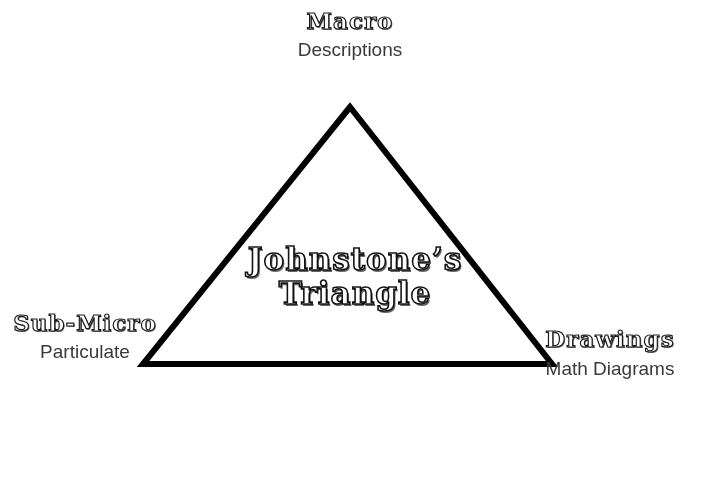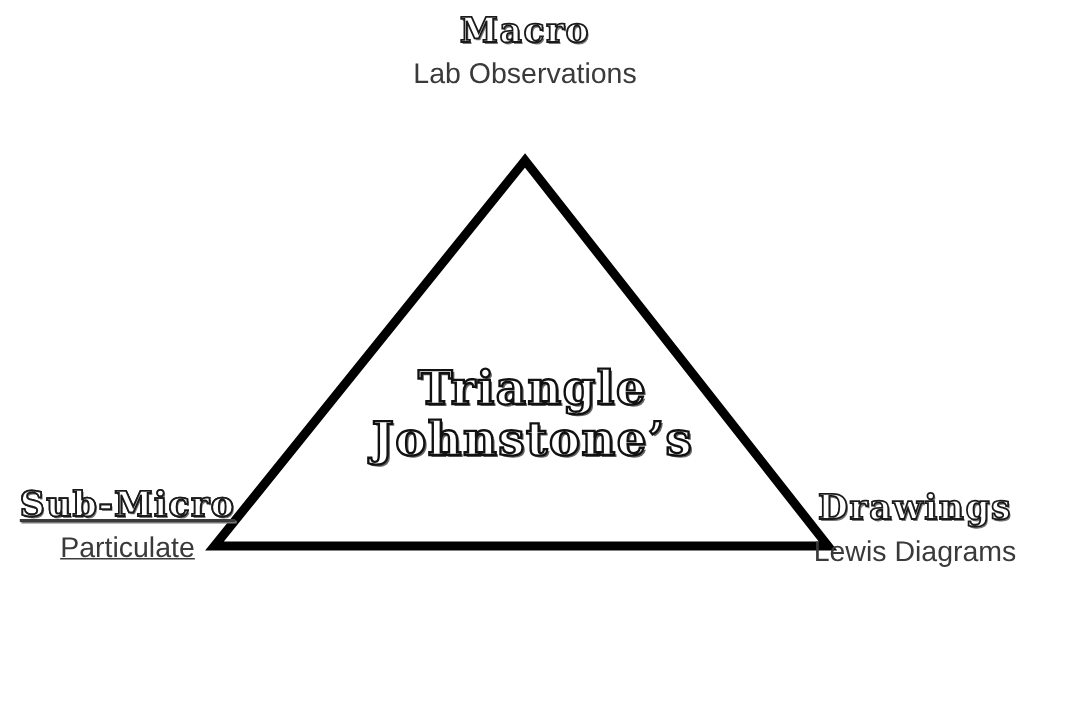--- a/index.html
+++ b/index.html
@@ -33,21 +33,21 @@
     font-family: "DejaVu Serif", serif;
     font-weight: bold;
     font-size: 23px;
     line-height: 30px;
     letter-spacing: 1px;
     color: #ffffff;
     -webkit-text-stroke: 1.2px #1a1a1a;
     text-shadow: 1px 1px 0 #777777;
   }
   .block-top    { left: 230px; top: 6px;   width: 240px; }
-  .block-left   { left: 0px;   top: 322px; width: 170px; text-decoration: underline; }
+  .block-left   { left: 0px;   top: 308px; width: 170px; }
   .block-right  { left: 505px; top: 324px; width: 210px; }
   .block-right .item { line-height: 30px; }
   .title-block {
     position: absolute;
     left: 230px;
     top: 242px;
     width: 250px;
     text-align: center;
     font-family: "DejaVu Serif", serif;
     font-weight: bold;
@@ -63,31 +63,31 @@
 <body>
 
 <div class="canvas">
 
   <svg class="triangle-svg" viewBox="0 0 720 481" aria-hidden="true">
     <polygon points="350,107 143,364 552,364" fill="none" stroke="#000000" stroke-width="6" stroke-linejoin="miter"></polygon>
   </svg>
 
   <div class="block block-top">
     <div class="heading">Macro</div>
-    <div class="item">Lab Observations</div>
+    <div class="item">Descriptions</div>
   </div>
 
   <div class="title-block">
+    <div>Johnstone’s</div>
     <div>Triangle</div>
-    <div>Johnstone’s</div>
   </div>
 
   <div class="block block-left">
     <div class="heading">Sub-Micro</div>
     <div class="item">Particulate</div>
   </div>
 
   <div class="block block-right">
     <div class="heading">Drawings</div>
-    <div class="item">Lewis Diagrams</div>
+    <div class="item">Math Diagrams</div>
   </div>
 
 </div>
 
 </body></html>

